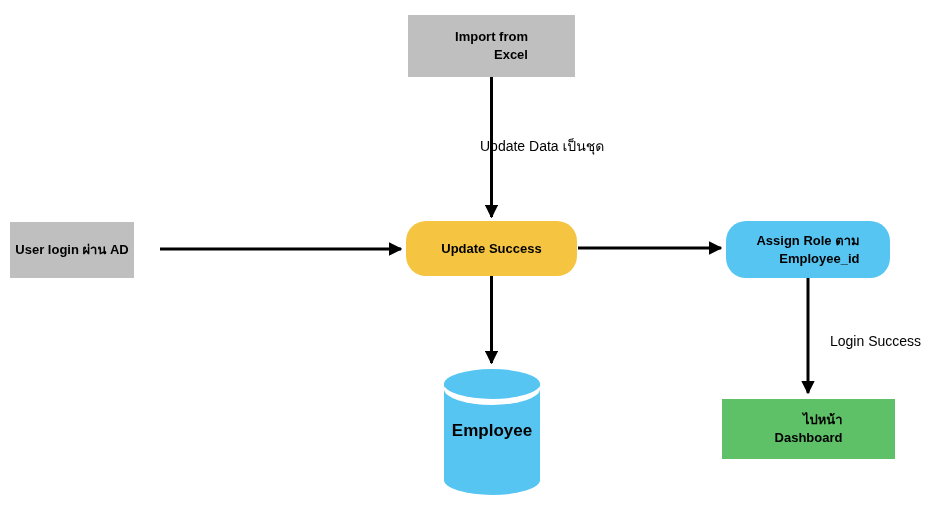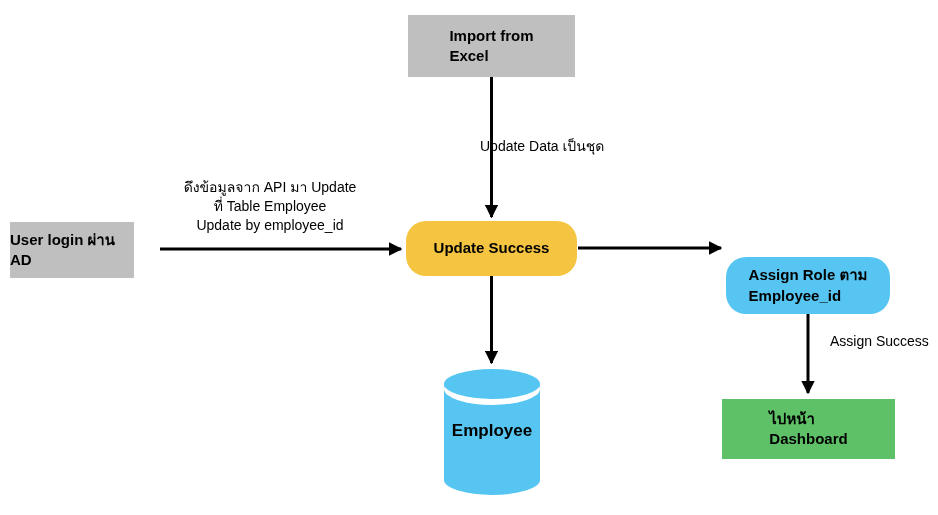--- a/index.html
+++ b/index.html
@@ -14,32 +14,32 @@
   }
   .layer {
     position: absolute;
     left: 0; top: 0;
   }
   .node {
     position: absolute;
     display: flex;
     align-items: center;
     justify-content: center;
-    text-align: left;
+    text-align: right;
     font-weight: bold;
-    font-size: 15px;
+    font-size: 13px;
     line-height: 1.35;
   }
   .node-label { white-space: pre-line; }
   .rect-node { border-radius: 0; }
   .rounded-node { border-radius: 20px; }
   .node-import   { left: 408px; top: 15px;  width: 167px; height: 62px; }
   .node-login    { left: 10px;  top: 222px; width: 124px; height: 56px; }
   .node-update   { left: 406px; top: 221px; width: 171px; height: 55px; }
-  .node-assign   { left: 726px; top: 221px; width: 164px; height: 57px; margin-top: 36px; }
+  .node-assign   { left: 726px; top: 221px; width: 164px; height: 57px; }
   .node-dash     { left: 722px; top: 399px; width: 173px; height: 60px; }
   .db-label {
     position: absolute;
     left: 444px; top: 421px; width: 96px;
     text-align: center;
     font-weight: bold;
     font-size: 17px;
   }
   .edge-label {
     position: absolute;
@@ -98,19 +98,16 @@
 
   <div class="node rect-node node-dash" style="background: rgb(95, 193, 103);">
     <span class="node-label">ไปหน้า
 Dashboard</span>
   </div>
 
   <div class="db-label">Employee</div>
 
   <div class="edge-label lbl-update-data">Update Data เป็นชุด</div>
 
-  <div class="edge-label lbl-api-update">ดึงข้อมูลจาก API มา Update
-ที่ Table Employee
-Update by employee_id</div>
 
-  <div class="edge-label lbl-login-success">Assign Success</div>
+  <div class="edge-label lbl-login-success">Login Success</div>
 
 </div>
 
 </body></html>

